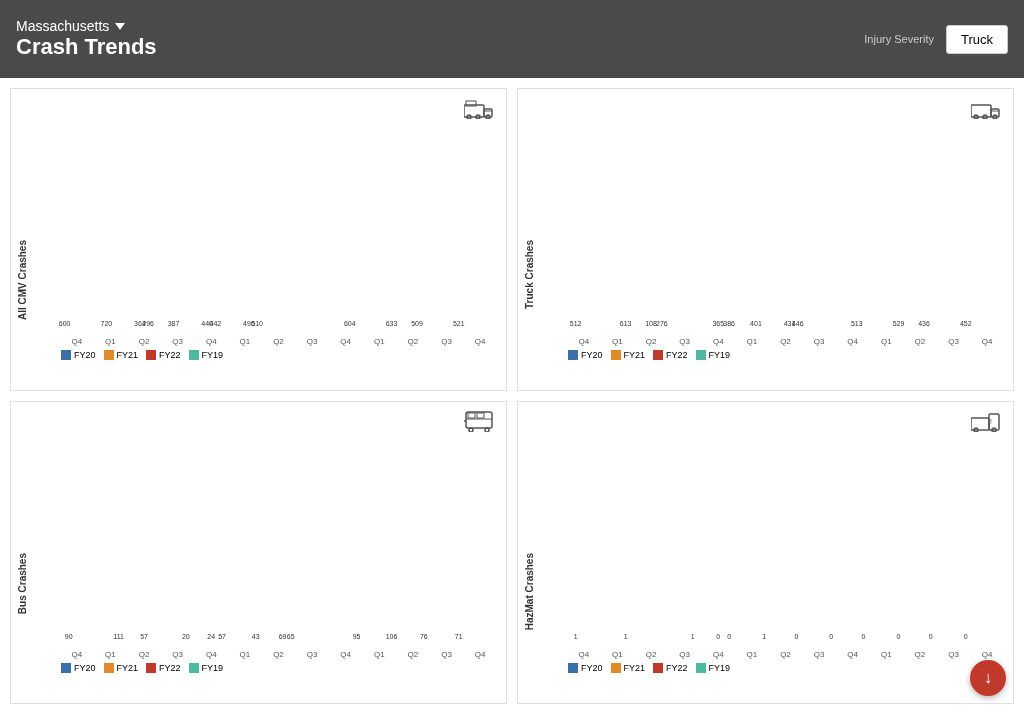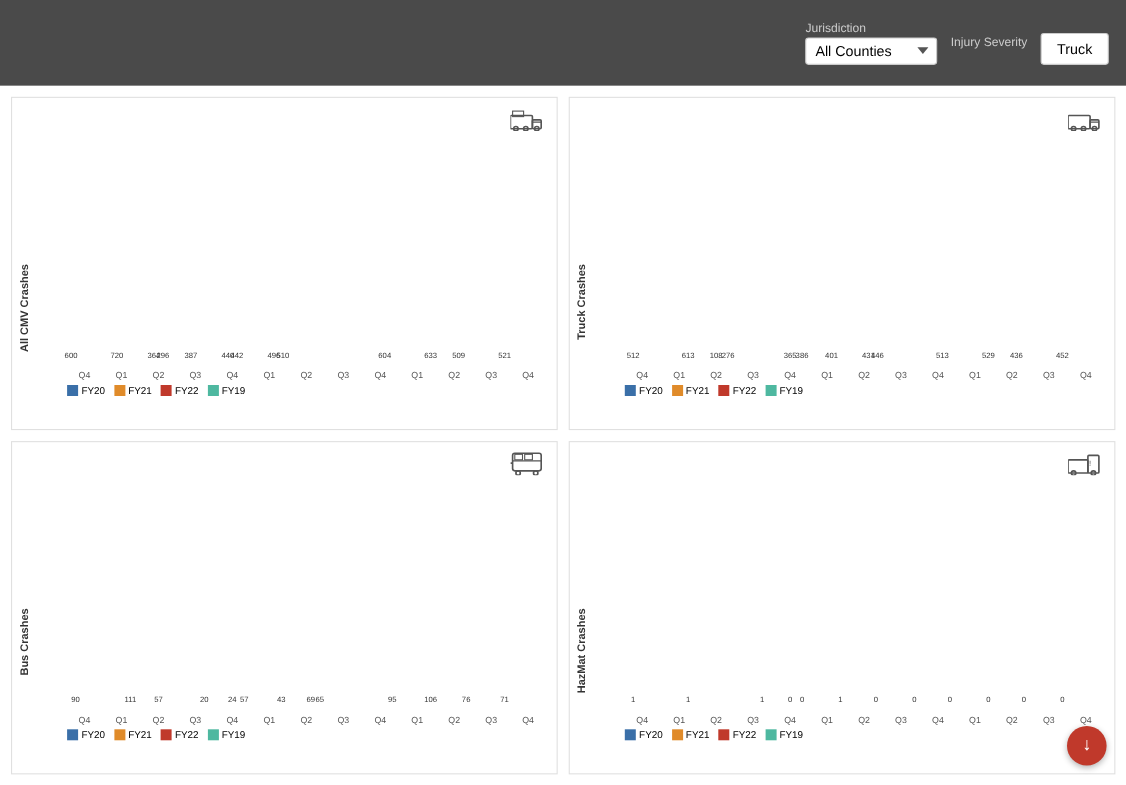--- a/index.html
+++ b/index.html
@@ -180,30 +180,29 @@
       justify-content: center;
       font-size: 16px;
       box-shadow: 0 2px 6px rgba(0,0,0,0.3);
       z-index: 100;
     }
   </style>
 </head>
 <body>
 
 <div class="header">
+  <div class="title-block">
+    <div class="state-name">
+      <span>Massachusetts</span>
+      <span class="dropdown-arrow"></span>
+    </div>
+    <div class="main-title">Crash Trends</div>
+  </div>
 
   <div class="filters">
-    <div class="filter-group">
-      <span class="filter-label">Jurisdiction</span>
-      <div class="select-wrapper">
-        <select class="filter-select">
-          <option>All Counties</option>
-        </select>
-      </div>
-    </div>
     <div class="filter-group">
       <span class="filter-label">Injury Severity</span>
     </div>
     <button class="reset-btn">Truck</button>
   </div>
 </div>
 
 <div class="charts-area" id="charts-area">
 <div class="chart-panel">
       <div class="chart-y-label" style="writing-mode: vertical-rl; text-orientation: mixed; transform: rotate(180deg); position: absolute; left: 6px; top: 50%; font-size: 10px; font-weight: bold; color: rgb(51, 51, 51); white-space: nowrap;">All CMV Crashes</div>

